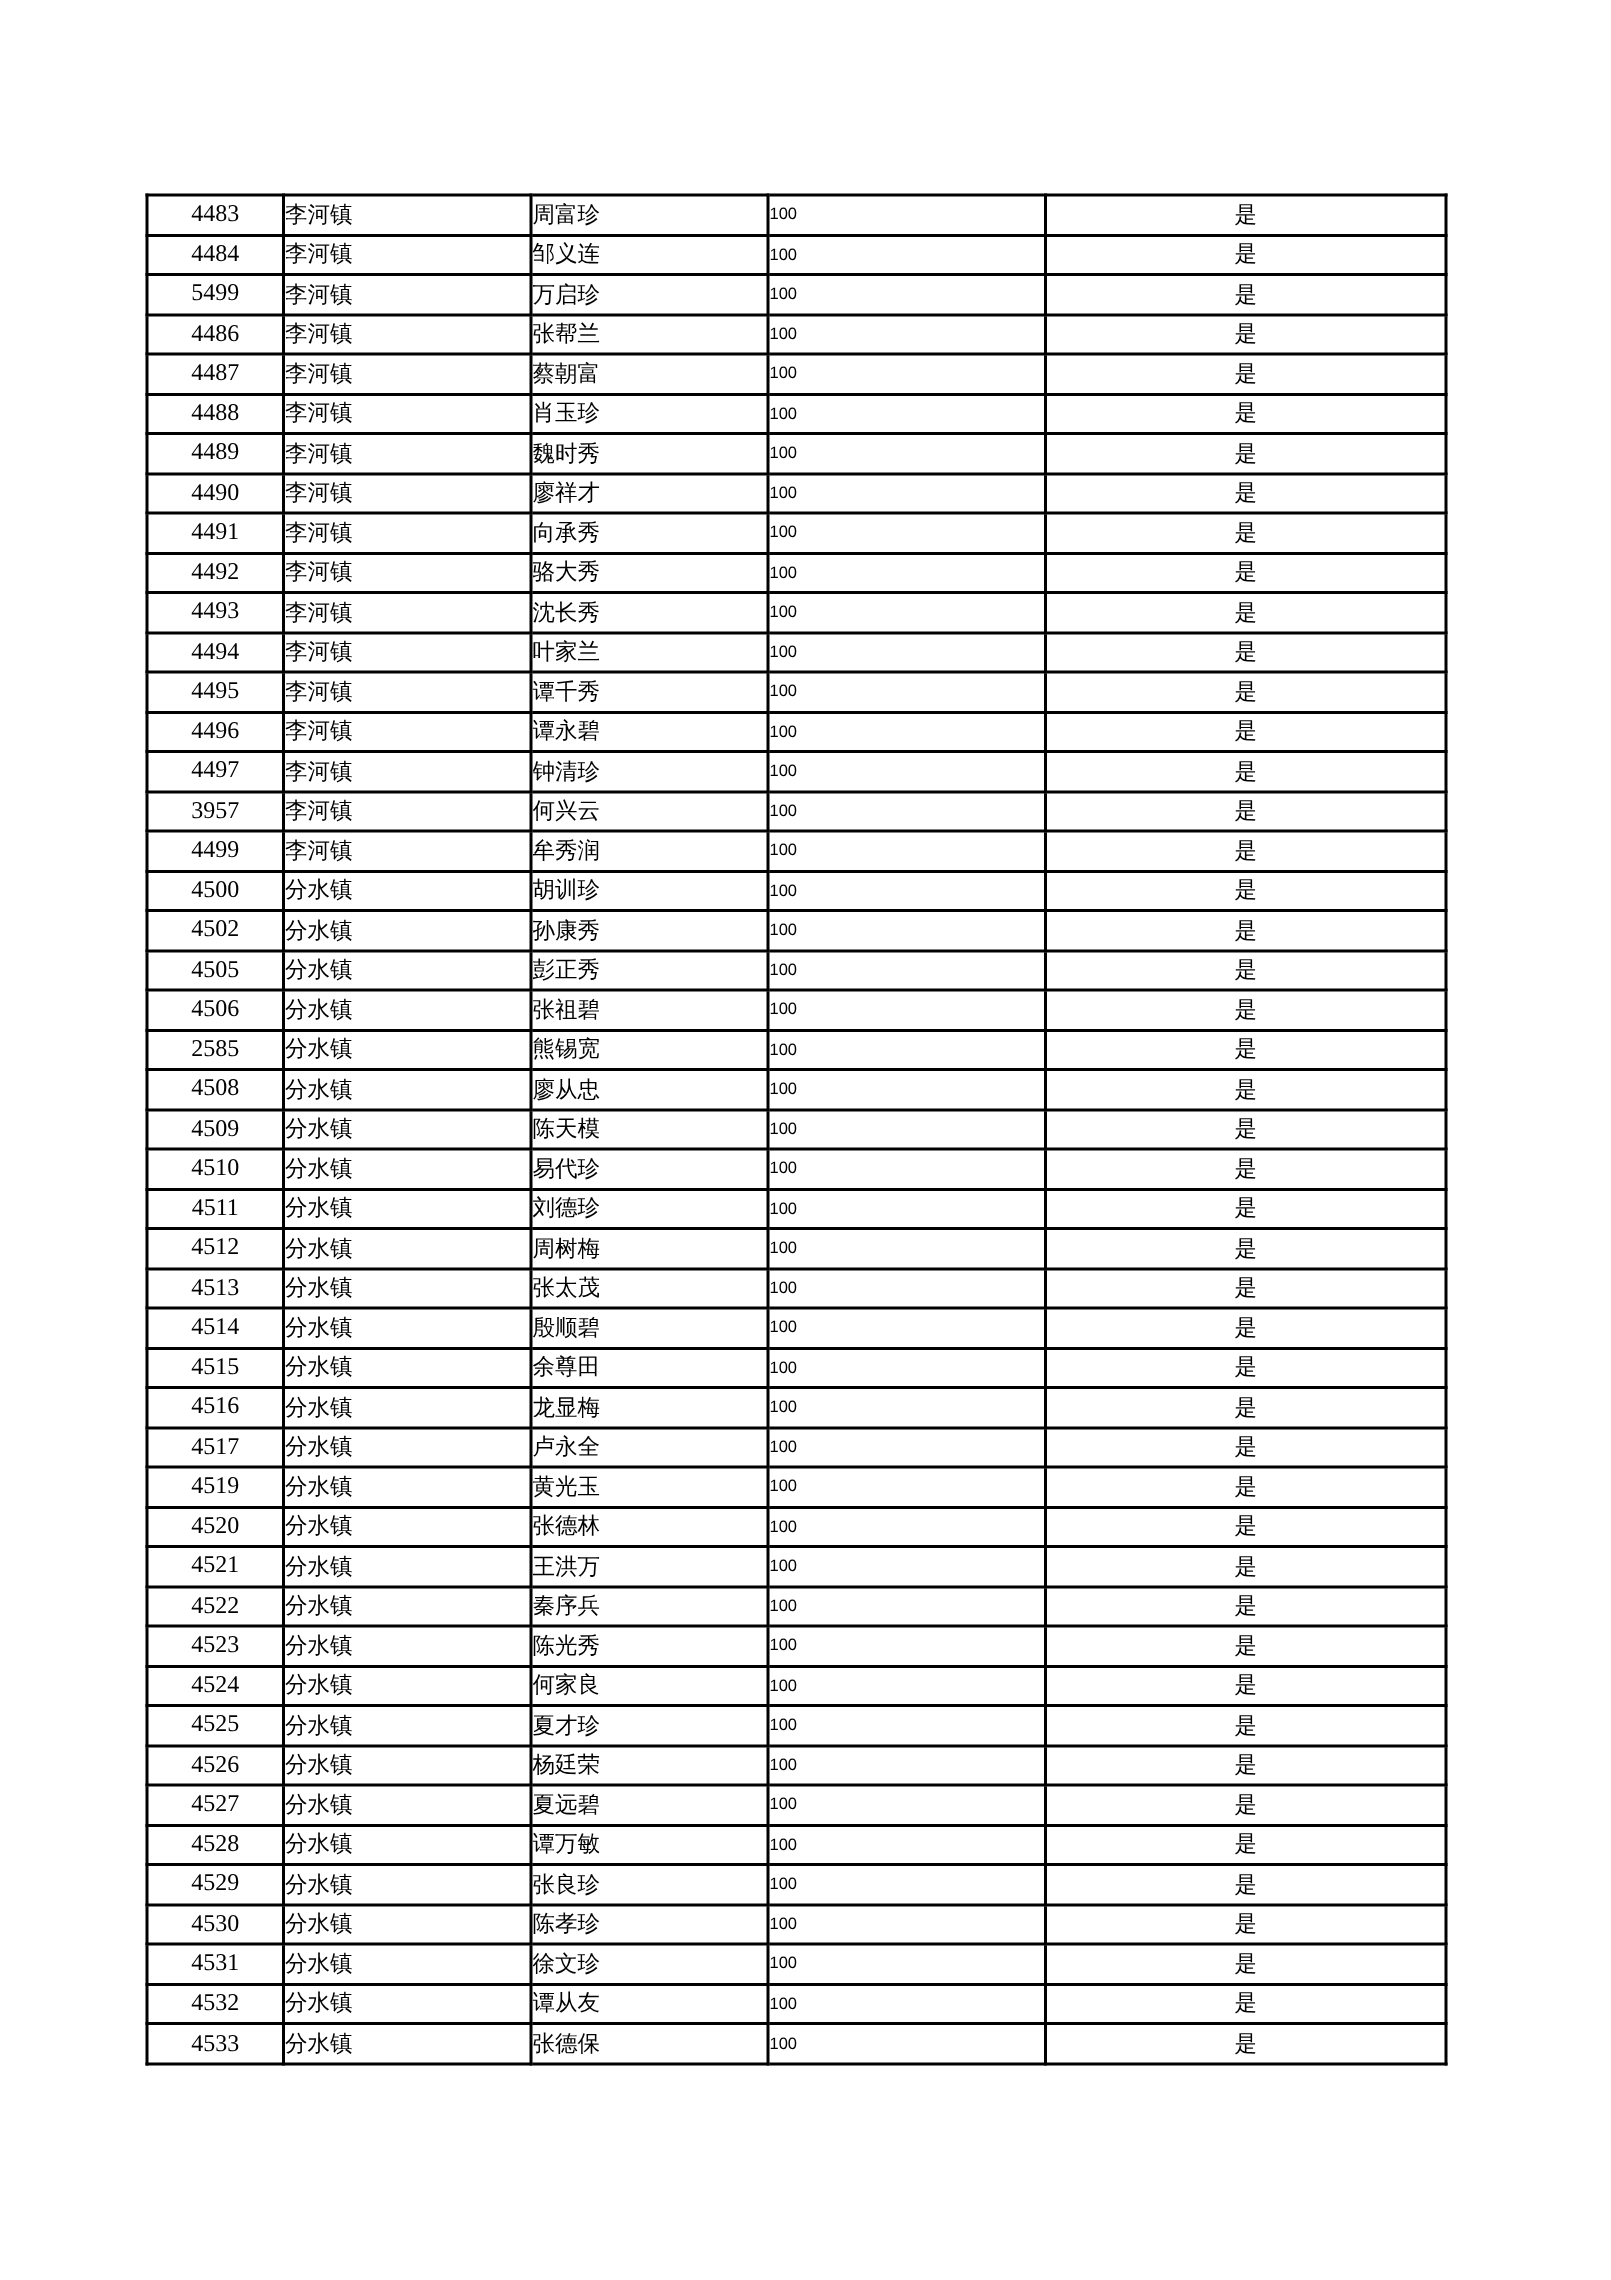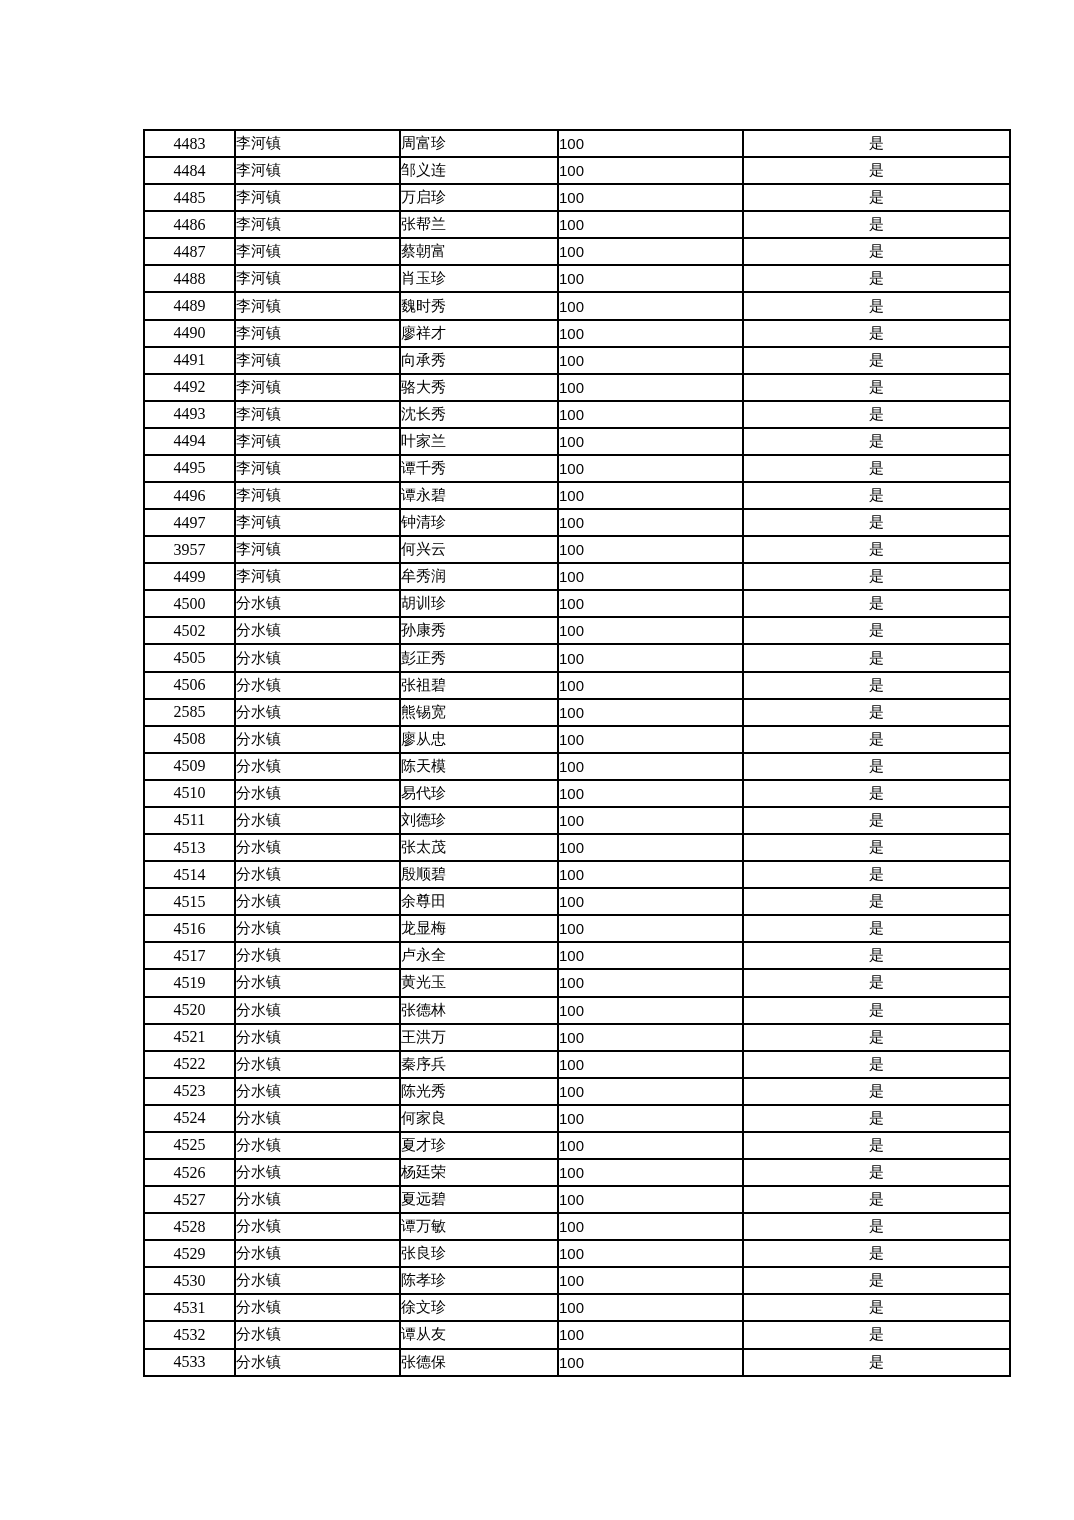--- a/index.html
+++ b/index.html
@@ -17,21 +17,20 @@
     color: #000000;
   }
   table.roster {
     position: absolute;
     left: 97px;
     top: 129px;
     width: 866px;
     height: 1248px;
     border-collapse: collapse;
     table-layout: fixed;
-    margin-left: 46px;
   }
   table.roster td {
     border: 2px solid #000000;
     padding: 0;
     height: 22px;
     overflow: hidden;
     white-space: nowrap;
     vertical-align: middle;
   }
   td.c-serial {
@@ -41,21 +40,21 @@
   }
   td.c-town, td.c-name {
     text-align: left;
     padding-left: 5px;
     font-size: 15px;
     font-family: "Liberation Serif", "DejaVu Serif", serif;
   }
   td.c-score {
     text-align: left;
     padding-left: 4px;
-    font-size: 15px;
+    font-size: 11px;
     font-family: "Liberation Sans", "DejaVu Sans", sans-serif;
   }
   td.c-confirm {
     text-align: center;
     font-size: 15px;
     font-family: "Liberation Serif", "DejaVu Serif", serif;
   }
 </style>
 </head>
 <body>
@@ -78,21 +77,21 @@
           <td class="c-confirm">是</td>
         </tr>
         <tr>
           <td class="c-serial">4484</td>
           <td class="c-town">李河镇</td>
           <td class="c-name">邹义连</td>
           <td class="c-score">100</td>
           <td class="c-confirm">是</td>
         </tr>
         <tr>
-          <td class="c-serial">4485</td>
+          <td class="c-serial">5499</td>
           <td class="c-town">李河镇</td>
           <td class="c-name">万启珍</td>
           <td class="c-score">100</td>
           <td class="c-confirm">是</td>
         </tr>
         <tr>
           <td class="c-serial">4486</td>
           <td class="c-town">李河镇</td>
           <td class="c-name">张帮兰</td>
           <td class="c-score">100</td>
@@ -242,20 +241,27 @@
           <td class="c-serial">4510</td>
           <td class="c-town">分水镇</td>
           <td class="c-name">易代珍</td>
           <td class="c-score">100</td>
           <td class="c-confirm">是</td>
         </tr>
         <tr>
           <td class="c-serial">4511</td>
           <td class="c-town">分水镇</td>
           <td class="c-name">刘德珍</td>
+          <td class="c-score">100</td>
+          <td class="c-confirm">是</td>
+        </tr>
+        <tr>
+          <td class="c-serial">4512</td>
+          <td class="c-town">分水镇</td>
+          <td class="c-name">周树梅</td>
           <td class="c-score">100</td>
           <td class="c-confirm">是</td>
         </tr>
         <tr>
           <td class="c-serial">4513</td>
           <td class="c-town">分水镇</td>
           <td class="c-name">张太茂</td>
           <td class="c-score">100</td>
           <td class="c-confirm">是</td>
         </tr>

